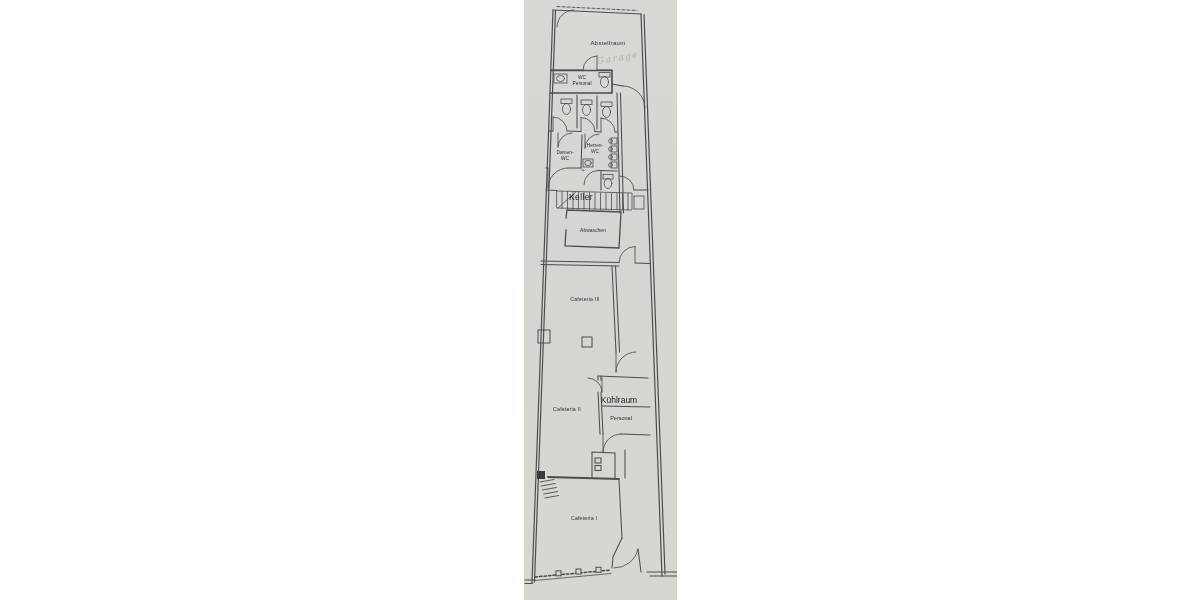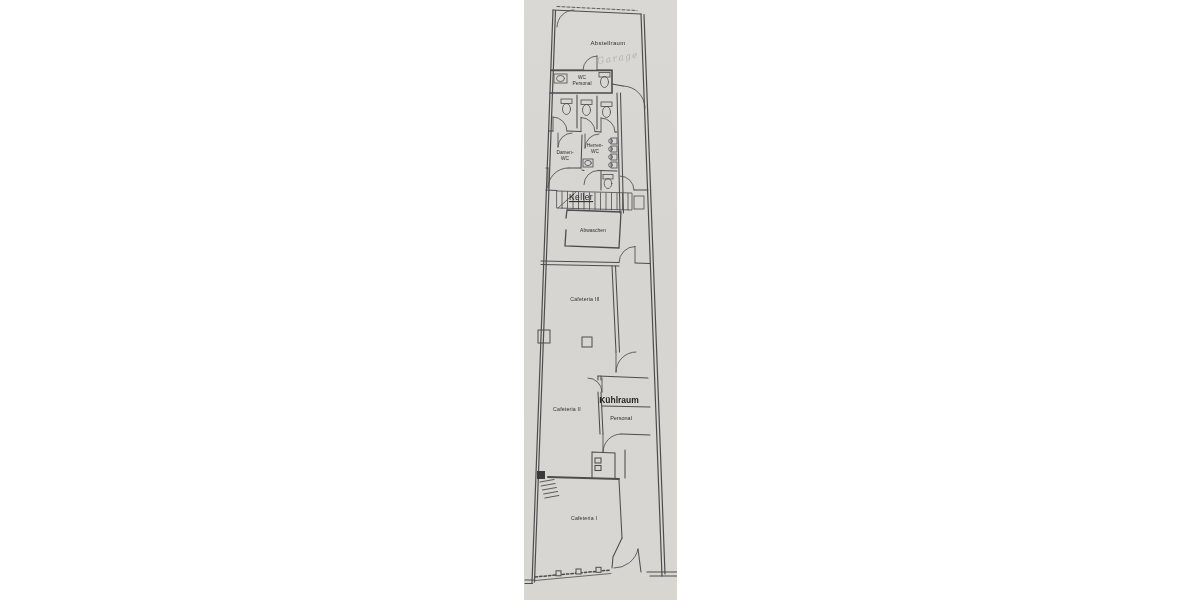--- a/index.html
+++ b/index.html
@@ -18,25 +18,25 @@
   .lbl{
     position:absolute;transform:translate(-50%,-50%);
     text-align:center;color:#2f2f2f;line-height:1.15;
     white-space:nowrap;
   }
   .lbl.wrap{white-space:normal;}
   #lbl-abstellraum{left:84px;top:43px;font-size:6px;letter-spacing:.3px;}
   #lbl-wc-personal{left:58px;top:81px;font-size:4.8px;width:20px;}
   #lbl-damen-wc{left:41px;top:156px;font-size:4.8px;width:19px;}
   #lbl-herren-wc{left:71px;top:149px;font-size:4.8px;width:19px;}
-  #lbl-keller{left:57px;top:198px;font-size:8.5px;color:#1f1f1f;letter-spacing:.4px;text-decoration:underline;}
+  #lbl-keller{left:57px;top:198px;font-size:8.5px;color:#1f1f1f;letter-spacing:.4px;}
   #lbl-abwaschen{left:69px;top:231px;font-size:5px;}
   #lbl-cafeteria-3{left:61px;top:300px;font-size:5.2px;letter-spacing:.2px;}
   #lbl-cafeteria-2{left:43px;top:410px;font-size:5.2px;letter-spacing:.2px;}
-  #lbl-kuehlraum{left:95px;top:401px;font-size:8.5px;font-weight:700;color:#232323;}
+  #lbl-kuehlraum{left:95px;top:401px;font-size:8.5px;font-weight:400;color:#232323;}
   #lbl-personal{left:97px;top:418px;font-size:5.5px;}
   #lbl-cafeteria-1{left:60px;top:519px;font-size:5.2px;letter-spacing:.2px;}
   #lbl-handwritten{
     left:94px;top:58px;font-size:9px;
     font-family:"DejaVu Serif",serif;font-style:italic;
     color:#b6b0a8;letter-spacing:1.5px;transform:translate(-50%,-50%) rotate(-9deg);
   }
 </style>
 </head>
 <body>

